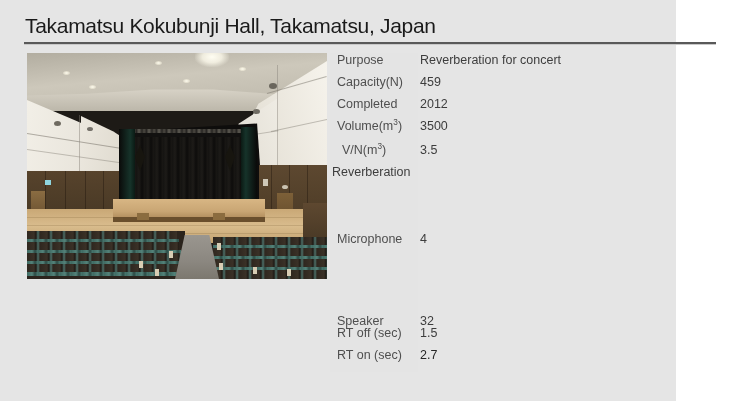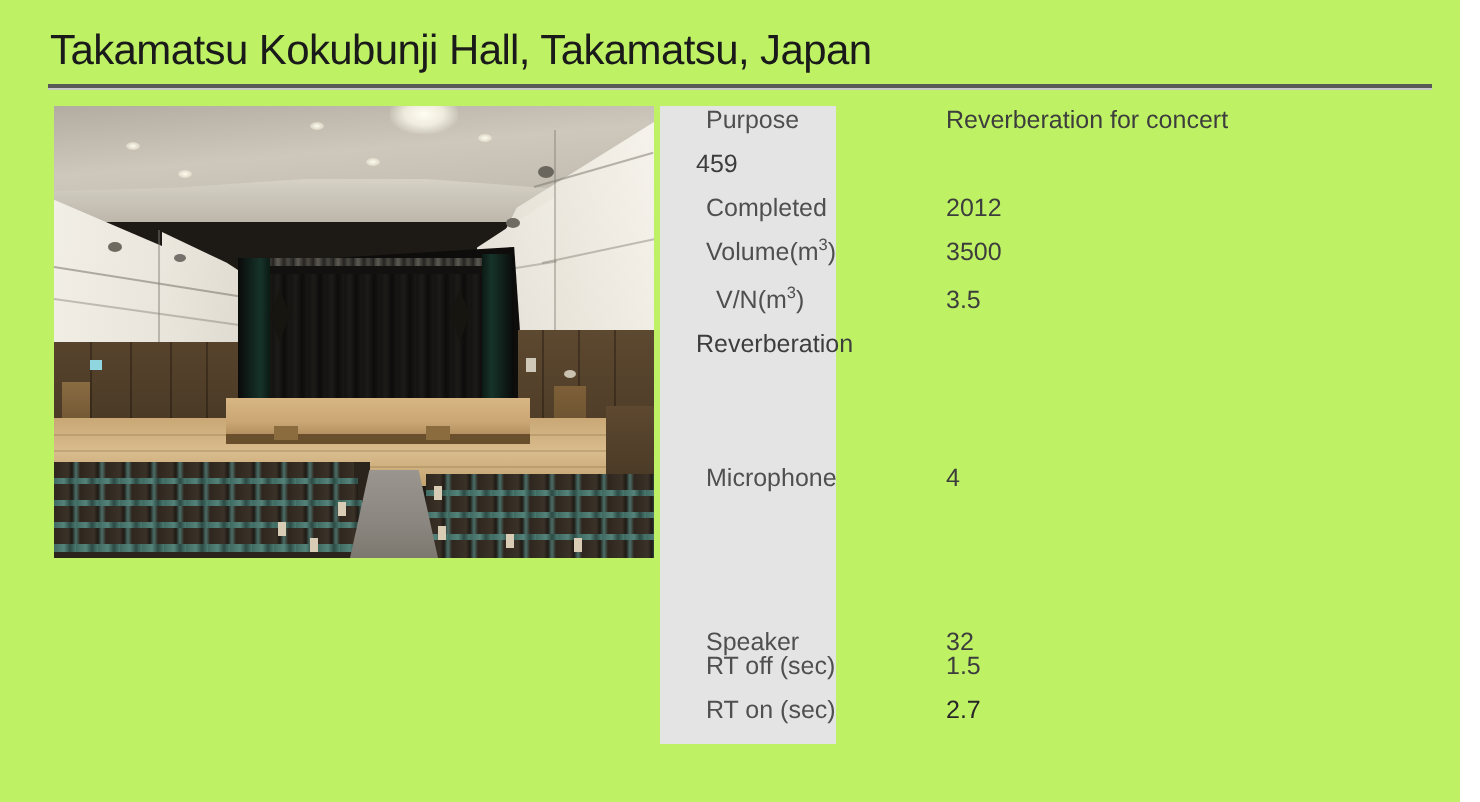--- a/index.html
+++ b/index.html
@@ -9,23 +9,23 @@
   }
   body {
     width: 740px;
     height: 401px;
     overflow: hidden;
     font-family: "Liberation Sans", sans-serif;
     -webkit-font-smoothing: antialiased;
   }
   #slide {
     position: relative;
-    width: 730px;
+    width: 676px;
     height: 401px;
-    background: #bef264;
+    background: #e5e5e5;
   }
 
   
   #title {
     position: absolute;
     left: 25px;
     top: 14px;
     width: 690px;
     font-size: 21px;
     font-weight: 400;
@@ -294,25 +294,24 @@
   #label-col-bg {
     position: absolute;
     left: 0;
     top: 0;
     width: 88px;
     height: 319px;
     background: #e4e4e4;
   }
   .trow {
     position: absolute;
-    left: 16px;
+    left: 0;
     width: 286px;
     display: flex;
     align-items: flex-start;
-    gap: 37px;
   }
   .tlabel {
     width: 88px;
     box-sizing: border-box;
     padding-left: 7px;
     font-size: 12.5px;
     color: #4f4f4f;
     white-space: nowrap;
   }
   .tlabel.indent { padding-left: 12px; }
@@ -436,20 +435,21 @@
 
   <div id="table">
     <div id="label-col-bg"></div>
 
     <div class="trow" style="top:0px;">
       <div class="tlabel">Purpose</div>
       <div class="tvalue">Reverberation for concert</div>
     </div>
 
     <div class="trow" style="top:22px;">
+      <div class="tlabel">Capacity(N)</div>
       <div class="tvalue">459</div>
     </div>
 
     <div class="trow" style="top:44px;">
       <div class="tlabel">Completed</div>
       <div class="tvalue">2012</div>
     </div>
 
     <div class="trow" style="top:66px;">
       <div class="tlabel"><span>Volume(m</span><sup>3</sup><span>)</span></div>

